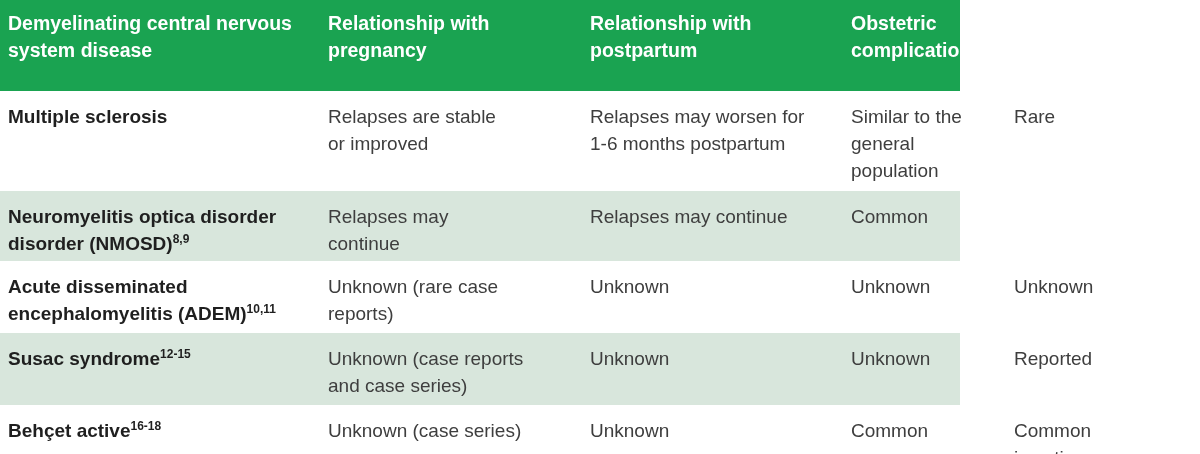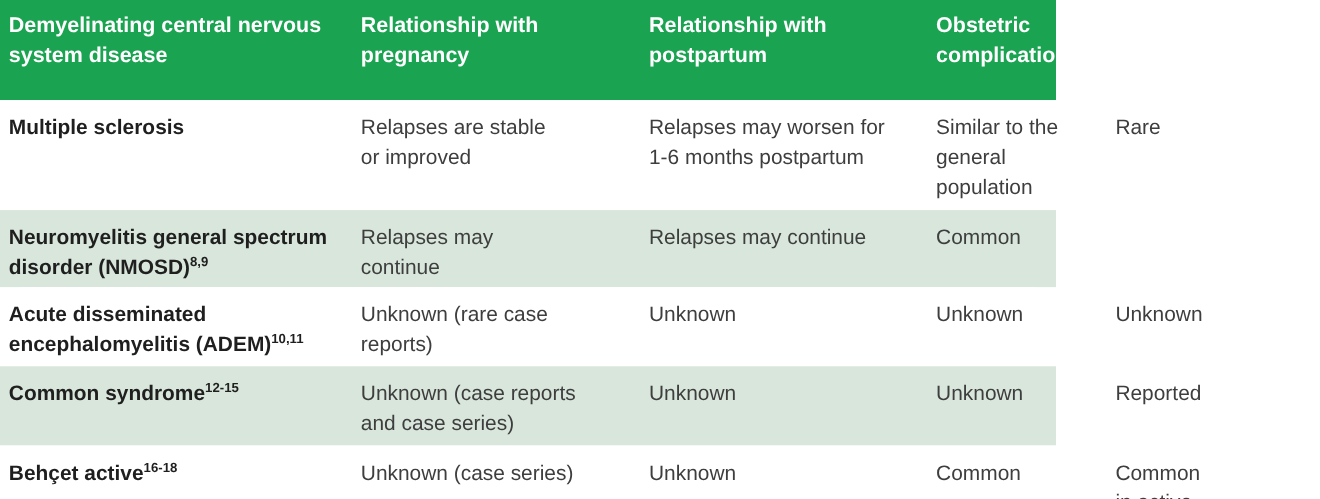--- a/index.html
+++ b/index.html
@@ -91,40 +91,40 @@
 or improved</div>
     <div class="cell">Relapses may worsen for
 1-6 months postpartum</div>
     <div class="cell">Similar to the
 general
 population</div>
     <div class="cell">Rare</div>
   </div>
 
   <div class="row row-green r2">
-    <div class="cell disease-cell"><span>Neuromyelitis general spectrum
+    <div class="cell disease-cell"><span>Neuromyelitis optica disorder
 disorder (NMOSD)</span><span class="sup">8,9</span></div>
     <div class="cell">Relapses may
 continue</div>
     <div class="cell">Relapses may continue</div>
     <div class="cell">Common</div>
   </div>
 
   <div class="row row-white r3">
     <div class="cell disease-cell"><span>Acute disseminated
 encephalomyelitis (ADEM)</span><span class="sup">10,11</span></div>
     <div class="cell">Unknown (rare case
 reports)</div>
     <div class="cell">Unknown</div>
     <div class="cell">Unknown</div>
     <div class="cell">Unknown</div>
   </div>
 
   <div class="row row-green r4">
-    <div class="cell disease-cell"><span>Common syndrome</span><span class="sup">12-15</span></div>
+    <div class="cell disease-cell"><span>Susac syndrome</span><span class="sup">12-15</span></div>
     <div class="cell">Unknown (case reports
 and case series)</div>
     <div class="cell">Unknown</div>
     <div class="cell">Unknown</div>
     <div class="cell">Reported</div>
   </div>
 
   <div class="row row-white r5">
     <div class="cell disease-cell"><span>Behçet active</span><span class="sup">16-18</span></div>
     <div class="cell">Unknown (case series)</div>

